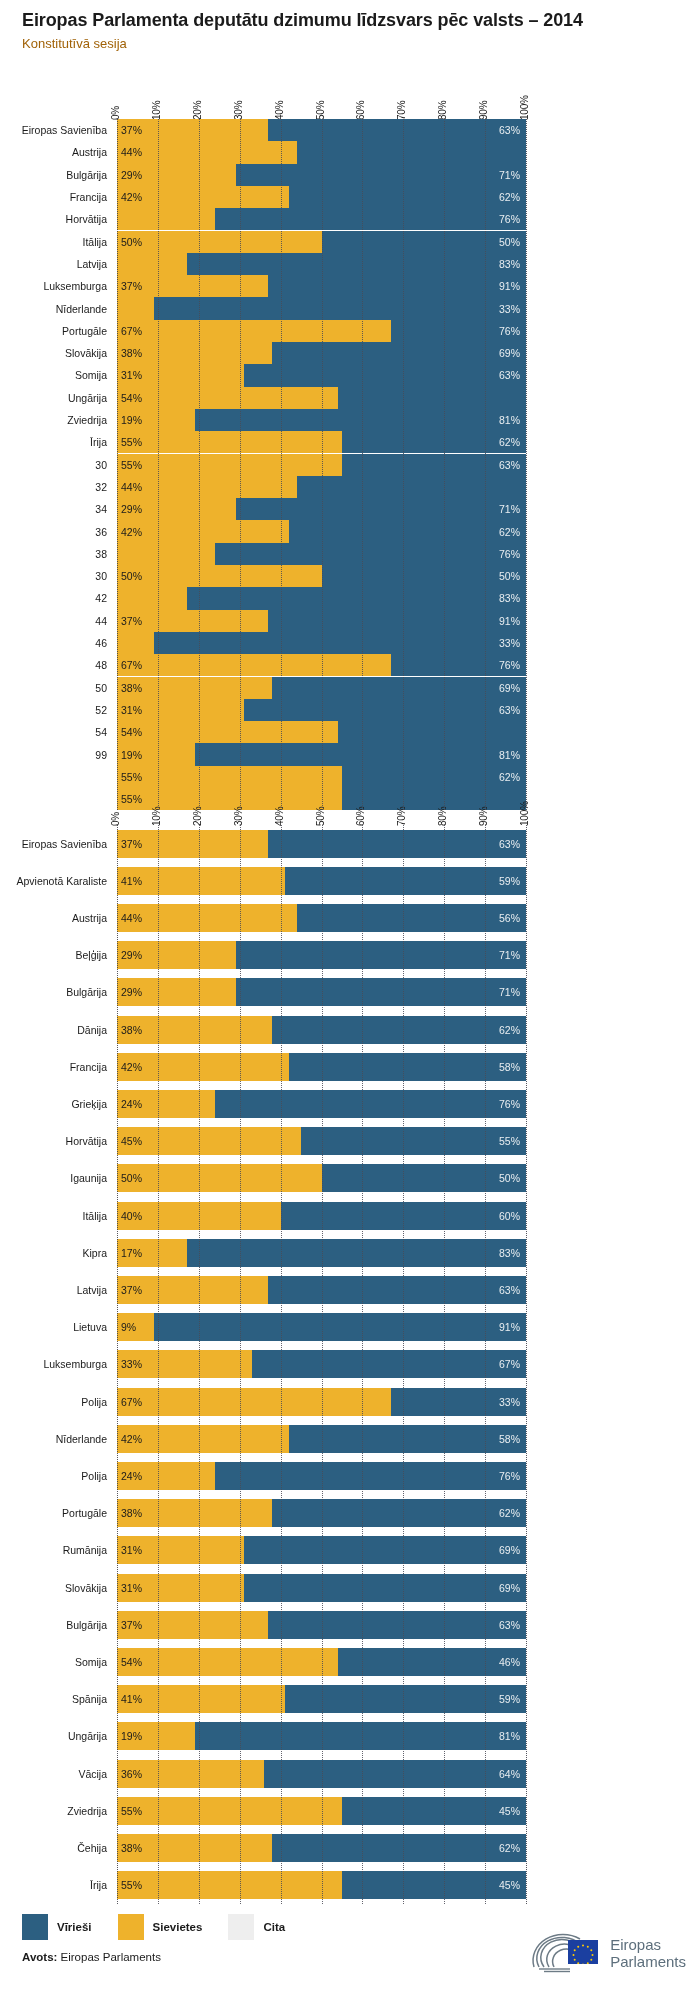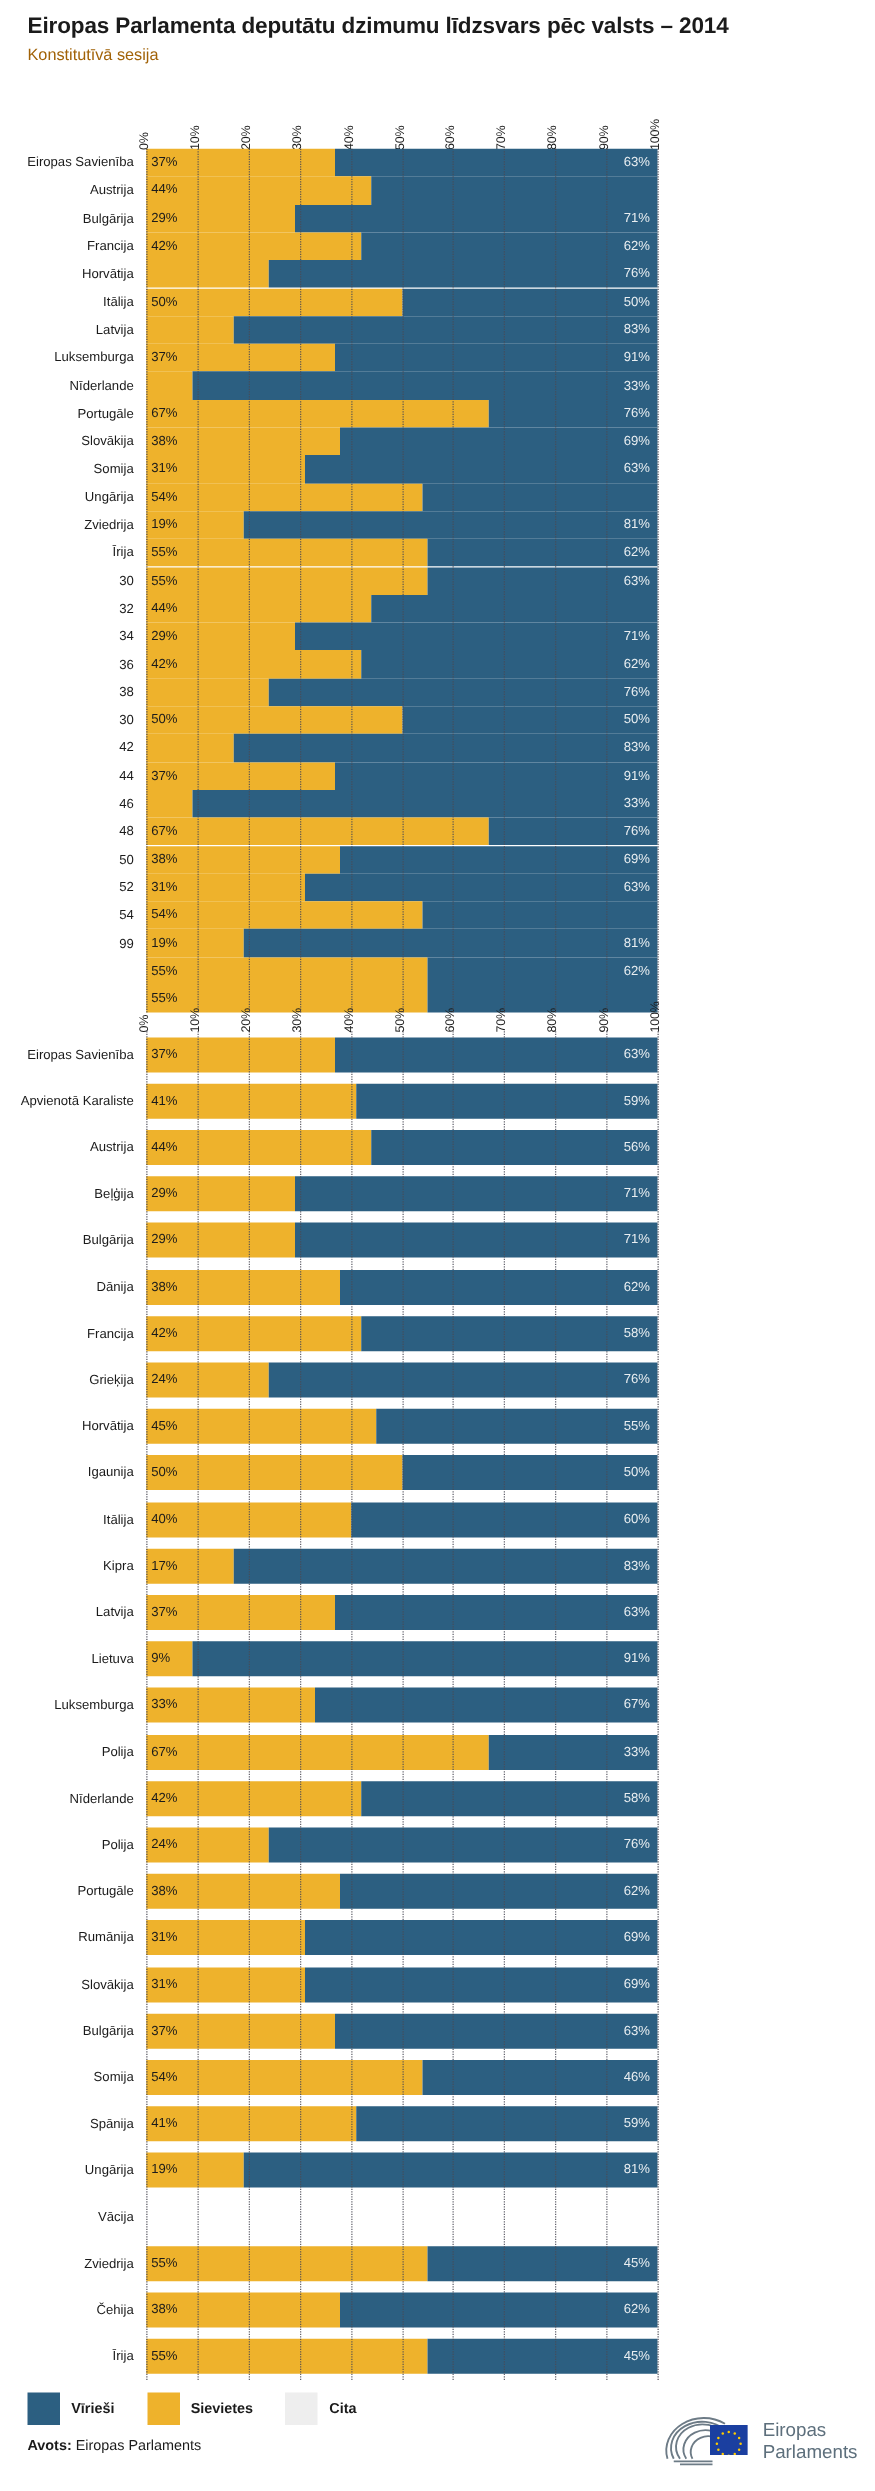--- a/index.html
+++ b/index.html
@@ -528,20 +528,26 @@
           <div class="val-right">59%</div>
         </div>
         <div class="rowlabel" style="top: 906.4px;">Ungārija</div>
         <div class="bar" style="top: 897.4px; height: 28px;">
           <div class="seg women" style="left: 0px; width: 19%;"></div>
           <div class="seg men" style="left: 19%; right: 0px;"></div>
           <div class="val-left">19%</div>
           <div class="val-right">81%</div>
         </div>
         <div class="rowlabel" style="top: 943.6px;">Vācija</div>
+        <div class="bar" style="top: 934.6px; height: 28px;">
+          <div class="seg women" style="left: 0px; width: 36%;"></div>
+          <div class="seg men" style="left: 36%; right: 0px;"></div>
+          <div class="val-left">36%</div>
+          <div class="val-right">64%</div>
+        </div>
         <div class="rowlabel" style="top: 980.8px;">Zviedrija</div>
         <div class="bar" style="top: 971.8px; height: 28px;">
           <div class="seg women" style="left: 0px; width: 55%;"></div>
           <div class="seg men" style="left: 55%; right: 0px;"></div>
           <div class="val-left">55%</div>
           <div class="val-right">45%</div>
         </div>
         <div class="rowlabel" style="top: 1018px;">Čehija</div>
         <div class="bar" style="top: 1009px; height: 28px;">
           <div class="seg women" style="left: 0px; width: 38%;"></div>

